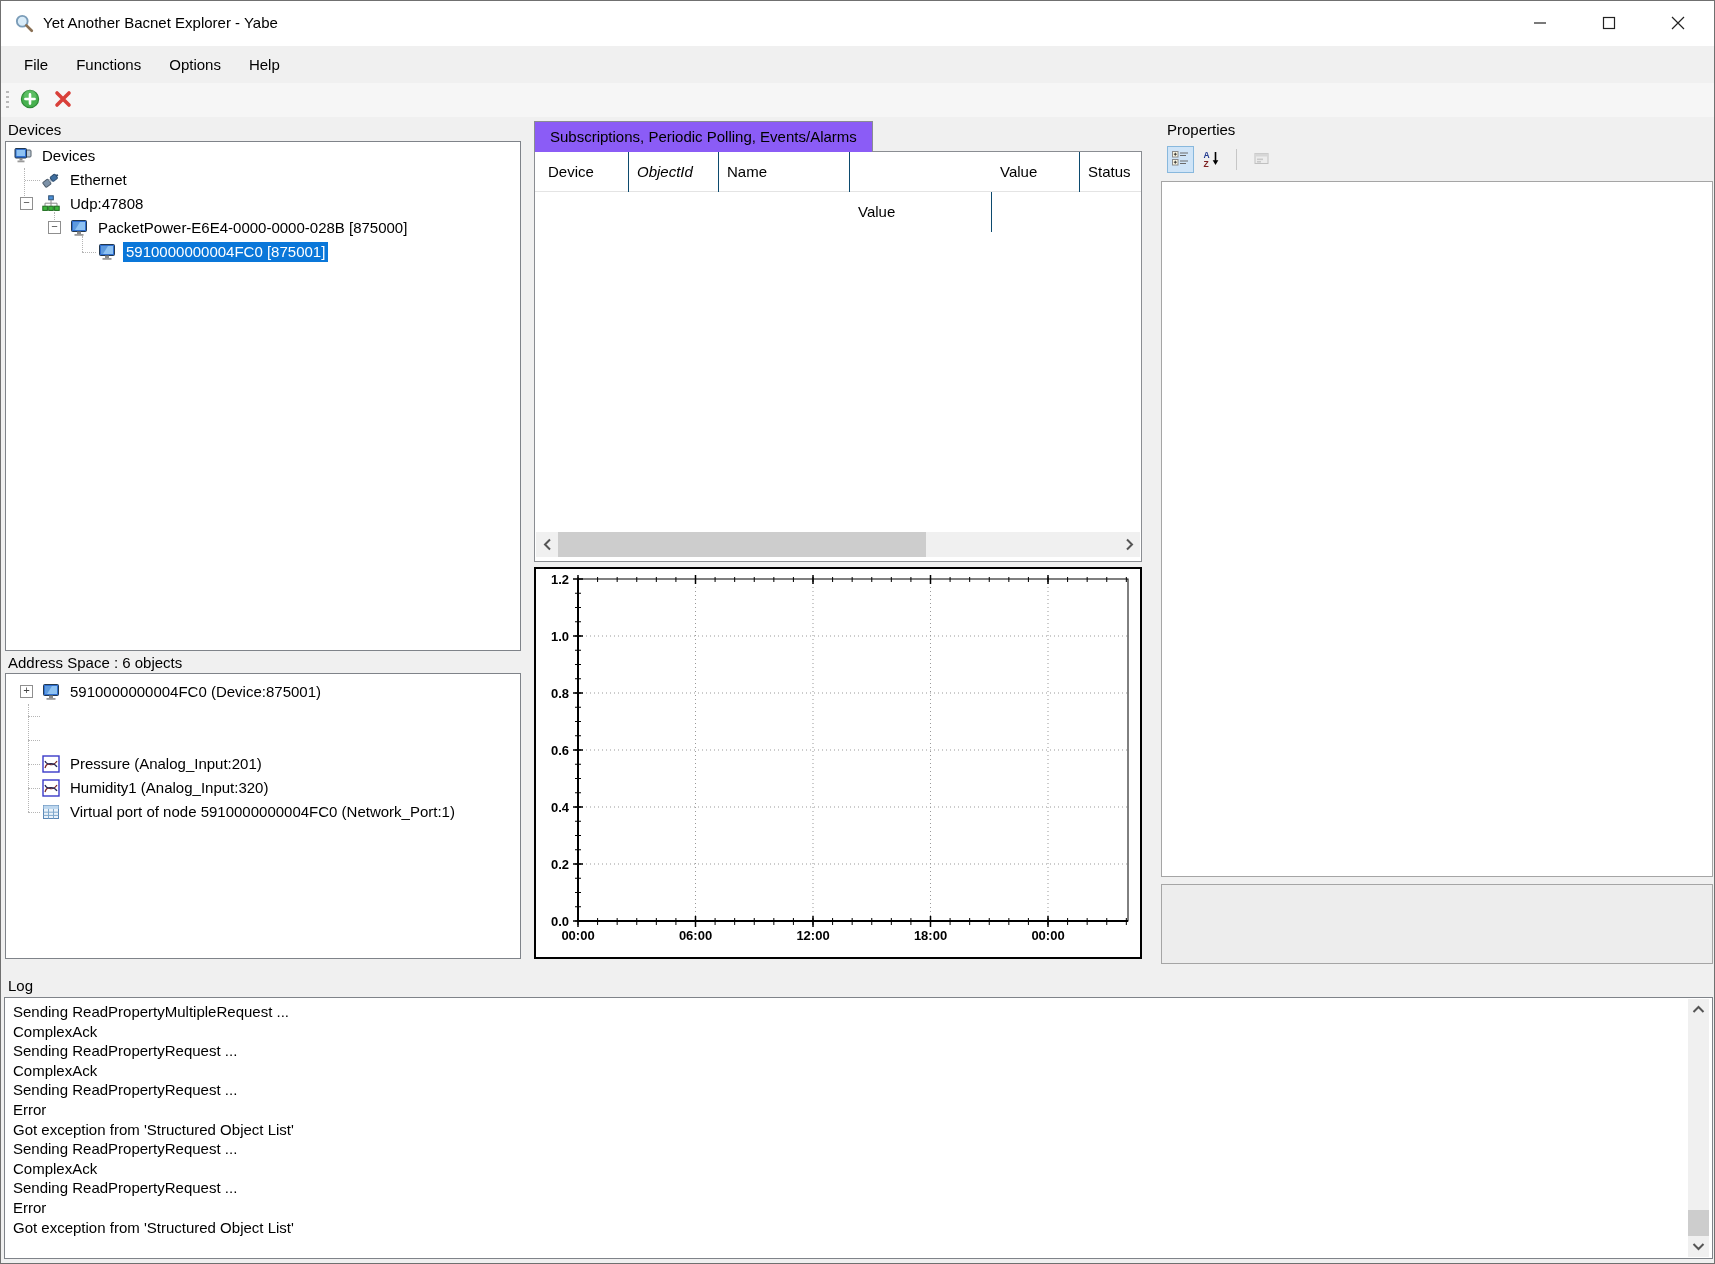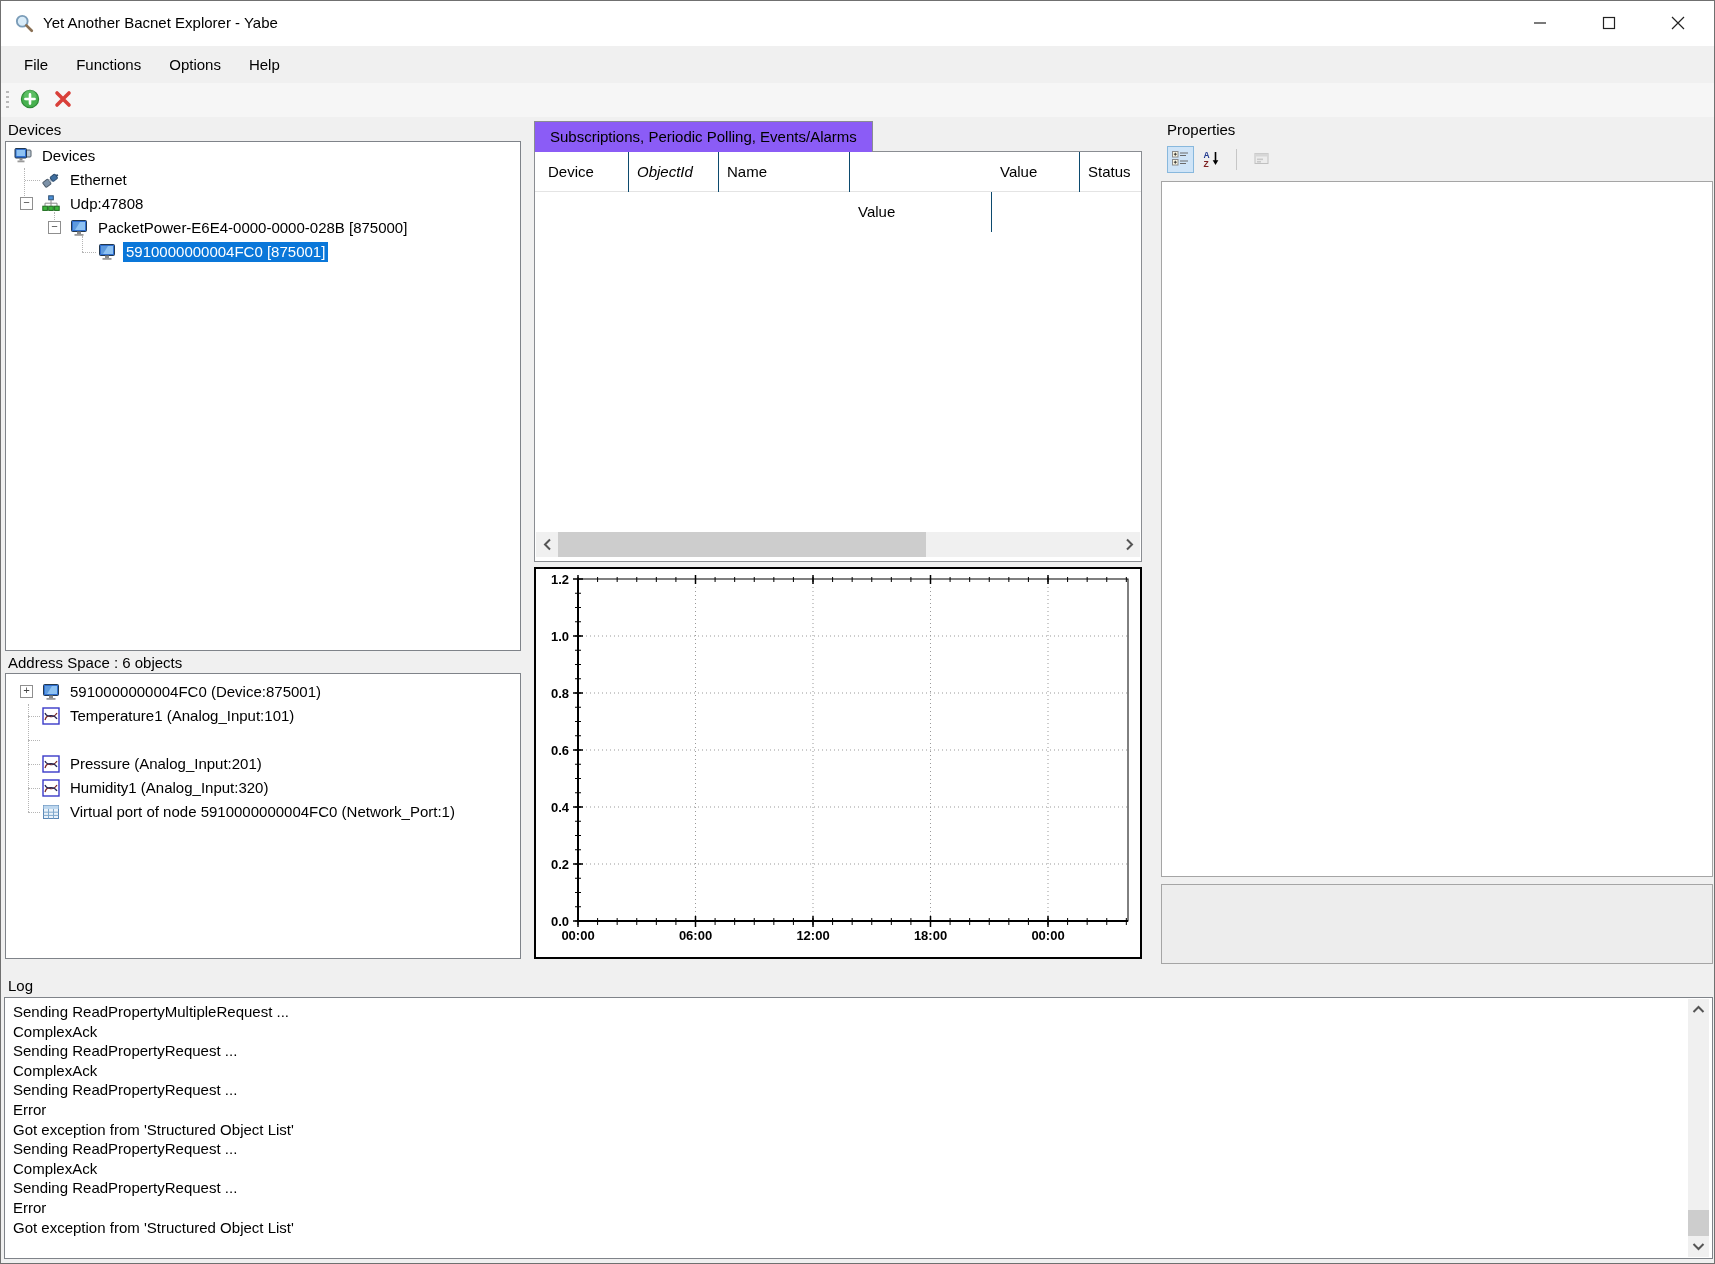--- a/index.html
+++ b/index.html
@@ -209,28 +209,20 @@
   <div class="tree-row" style="top: 6px;">
         <span class="expander" style="left: 14px;">+</span>
         <span class="ticon" style="left: 36px;"><svg viewBox="0 0 18 18">
             <rect x="1.5" y="1.5" width="15" height="11" rx="1" fill="#2f6fd0" stroke="#23384e"></rect>
             <rect x="3" y="3" width="12" height="8" fill="#8ec2f2"></rect>
             <path d="M3 3 L10 3 L5 11 L3 11 Z" fill="#5d9ade"></path>
             <rect x="7" y="12.5" width="4" height="2.5" fill="#8a8a8a"></rect>
             <rect x="4.5" y="15" width="9" height="1.8" fill="#9a9a9a"></rect>
           </svg></span>
         <span class="tlabel" style="left: 61px;">5910000000004FC0 (Device:875001)</span>
-      </div>
-      <div class="tree-row" style="top: 30px;">
-        <span class="ticon" style="left: 36px;"><svg viewBox="0 0 18 18">
-            <rect x="1" y="1" width="16" height="16" fill="#fff" stroke="#3a3ac8" stroke-width="1.4"></rect>
-            <path d="M3 13 C6 4, 9 15, 15 6" stroke="#7a2a2a" stroke-width="1.3" fill="none"></path>
-            <path d="M3 6 C6 13, 10 4, 15 12" stroke="#2a2a55" stroke-width="1.3" fill="none"></path>
-          </svg></span>
-        <span class="tlabel" style="left: 61px;">Temperature1 (Analog_Input:101)</span>
       </div>
       <div class="tree-row" style="top: 78px;">
         <span class="ticon" style="left: 36px;"><svg viewBox="0 0 18 18">
             <rect x="1" y="1" width="16" height="16" fill="#fff" stroke="#3a3ac8" stroke-width="1.4"></rect>
             <path d="M3 13 C6 4, 9 15, 15 6" stroke="#7a2a2a" stroke-width="1.3" fill="none"></path>
             <path d="M3 6 C6 13, 10 4, 15 12" stroke="#2a2a55" stroke-width="1.3" fill="none"></path>
           </svg></span>
         <span class="tlabel" style="left: 61px;">Pressure (Analog_Input:201)</span>
       </div>
       <div class="tree-row" style="top: 102px;">

